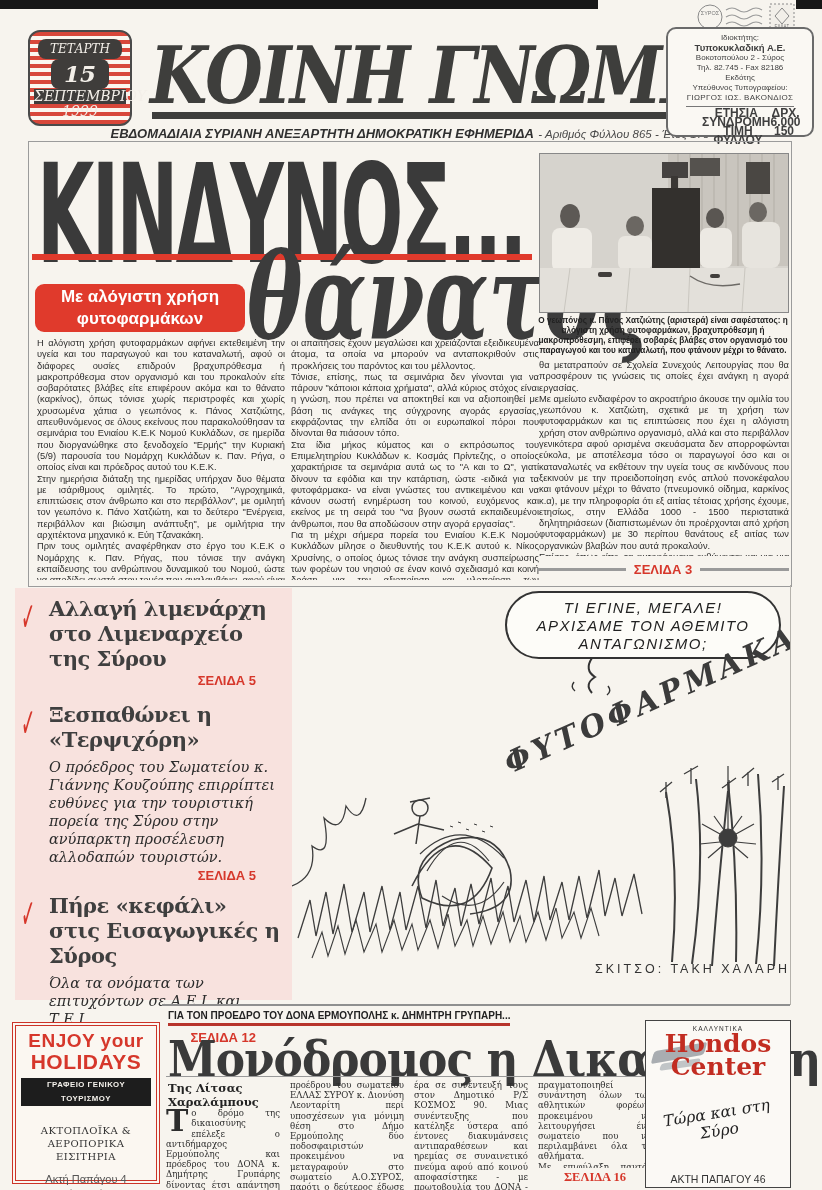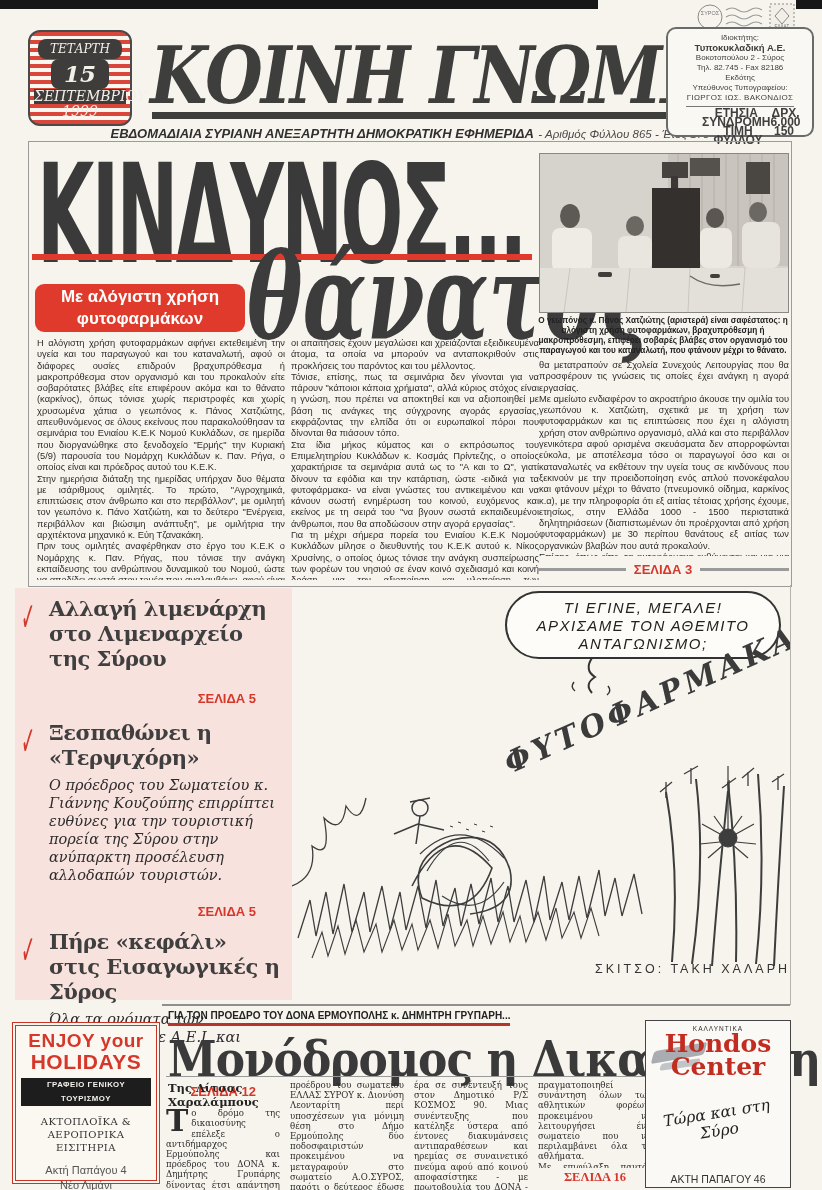--- a/index.html
+++ b/index.html
@@ -71,21 +71,21 @@
   
   .sidebar{left:15px;top:588px;width:277px;height:412px;background:#f8e2de;box-sizing:border-box;
     padding:8px 10px 0 12px;}
   .sb-item{position:relative;padding-left:22px;}
   .sb-check{position:absolute;left:-6px;top:0px;color:#d6372b;font-size:34px;font-weight:bold;
     transform:scaleX(0.5) scaleY(1.2);transform-origin:left top;line-height:1;}
   .sb-title{font-family:"DejaVu Serif","Liberation Serif",serif;font-weight:bold;font-size:21px;
     line-height:25px;color:#3f3f3f;letter-spacing:-0.5px;}
   .sb-desc{font-family:"DejaVu Serif","Liberation Serif",serif;font-style:italic;font-size:14.5px;
     line-height:18px;color:#2c2c2c;margin-top:6px;}
-  .sb-page{font-weight:bold;font-size:13px;color:#d6372b;text-align:right;padding-right:26px;margin-top:20px;}
+  .sb-page{font-weight:bold;font-size:13px;color:#d6372b;text-align:right;padding-right:26px;margin-top:2px;}
 
   
   .cartoon{left:292px;top:586px;width:498px;height:400px;}
   .credit{left:568px;top:962px;width:222px;font-size:12.5px;letter-spacing:3px;color:#333;
     text-align:right;}
   .right-rule{left:790px;top:585px;width:1px;height:420px;background:#b5b2ac;}
 
   
   .bsep{left:162px;top:1004px;width:628px;height:2px;background:#8f8f8f;}
   .kicker{left:168px;top:1010px;font-weight:bold;font-size:10px;color:#222;white-space:nowrap;
@@ -106,21 +106,21 @@
   .pageref16{left:538px;top:1170px;width:114px;text-align:center;color:#d6372b;font-weight:bold;
     font-size:12.5px;font-family:Liberation Serif, serif;}
 
   
   .travelad{left:12px;top:1022px;width:148px;height:162px;border:4px double #cc3327;background:#fbf7f1;
     box-sizing:border-box;text-align:center;padding-top:5px;}
   .enjoy1{color:#d6372b;font-weight:800;font-size:19px;line-height:20px;letter-spacing:0.5px;}
   .enjoy2{color:#d6372b;font-weight:800;font-size:21px;line-height:22px;letter-spacing:0.5px;}
   .enjoy-bar{margin:5px 5px 0;background:#1d1d1d;color:#f5f2ec;font-weight:bold;font-size:7.8px;
     line-height:14px;letter-spacing:0.5px;}
-  .enjoy-l1{margin-top:9px;font-family:"DejaVu Serif","Liberation Serif",serif;font-size:10px;
+  .enjoy-l1{margin-top:18px;font-family:"DejaVu Serif","Liberation Serif",serif;font-size:10px;
     line-height:13px;color:#333;letter-spacing:0.5px;white-space:pre-line;}
   .enjoy-addr{margin-top:9px;font-size:11px;line-height:15px;color:#555;white-space:pre-line;}
   .enjoy-tel{font-weight:bold;font-size:11px;line-height:15px;color:#222;white-space:pre-line;}
 
   
   .hondosad{left:645px;top:1020px;width:146px;height:168px;border:1px solid #444;background:#fbf9f5;
     box-sizing:border-box;text-align:center;position:absolute;}
   .hondos-klny{font-size:6.5px;letter-spacing:1px;color:#333;margin-top:4px;}
   .hondos-name{color:#c22d22;font-family:"DejaVu Serif","Liberation Serif",serif;font-weight:bold;
     font-size:25px;line-height:23px;white-space:pre-line;position:relative;z-index:2;}

